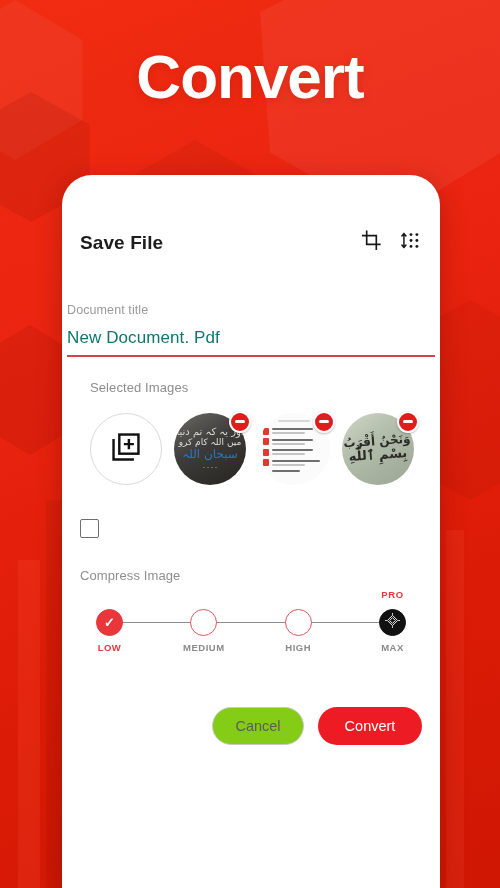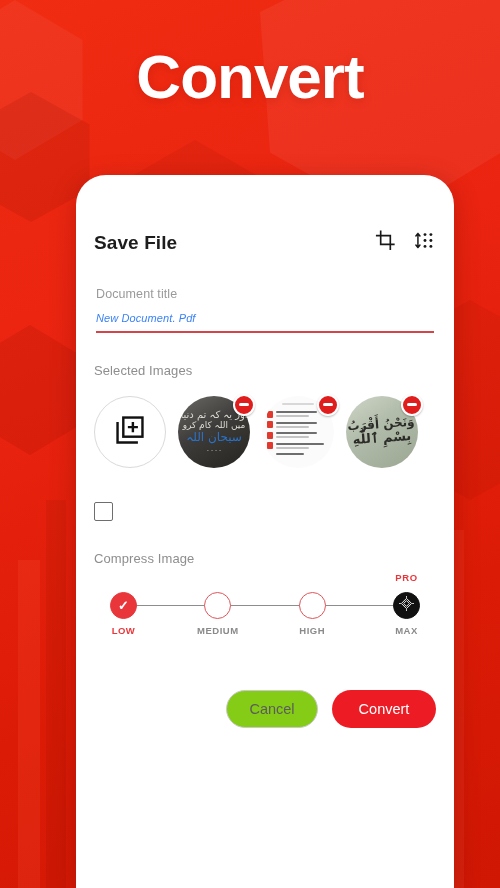--- a/index.html
+++ b/index.html
@@ -64,21 +64,21 @@
     font-size:62px;
     font-weight:bold;
     letter-spacing:-1px;
     line-height:1;
     text-shadow:0 2px 10px rgba(110,0,0,0.18);
   }
 
   
   #phone {
     position:absolute;
-    left:76px; top:175px;
+    left:62px; top:175px;
     width:378px; height:713px;
     background:#ffffff;
     border-radius:30px 30px 0 0;
     box-shadow:0 6px 26px rgba(90,0,0,0.30);
     overflow:hidden;
   }
 
   
   #appbar {
     display:flex; align-items:center;
@@ -92,29 +92,29 @@
   .bar-icon { margin-left:18px; display:flex; align-items:center; cursor:pointer; }
 
   
   .field-label {
     font-size:12.5px; color:#9a9a9a; letter-spacing:0.1px;
   }
   .sec-label {
     font-size:13px; color:#8e8e8e; letter-spacing:0.1px;
   }
 
-  #title-field-wrap { padding:0 20px; margin-top:32px; }
+  #title-field-wrap { padding:0 5px; margin-top:48px; }
   #doc-title-value {
-    font-size:11px; color:#3b82f6; padding:11px 0 7px 0;
+    font-size:17px; color:#0f766e; padding:11px 0 7px 0;
     letter-spacing:0.1px; border:none; outline:none; width:100%;
-    background:transparent; font-family:"Liberation Sans", sans-serif;font-style:italic;
+    background:transparent; font-family:"Liberation Sans", sans-serif;
   }
   #doc-underline { height:1.6px; background:#d4454a; width:100%; }
 
-  #images-section { padding:0 18px; margin-top:30px; }
+  #images-section { padding:0 28px; margin-top:23px; }
   #thumb-row {
     display:flex; align-items:flex-start; gap:12px; margin-top:18px;
   }
   .thumb-slot { position:relative; width:72px; height:72px; }
 
   #add-images-btn {
     width:72px; height:72px; border-radius:50%;
     border:1px solid #dadada; background:#fff;
     display:flex; align-items:center; justify-content:center; cursor:pointer;
   }

